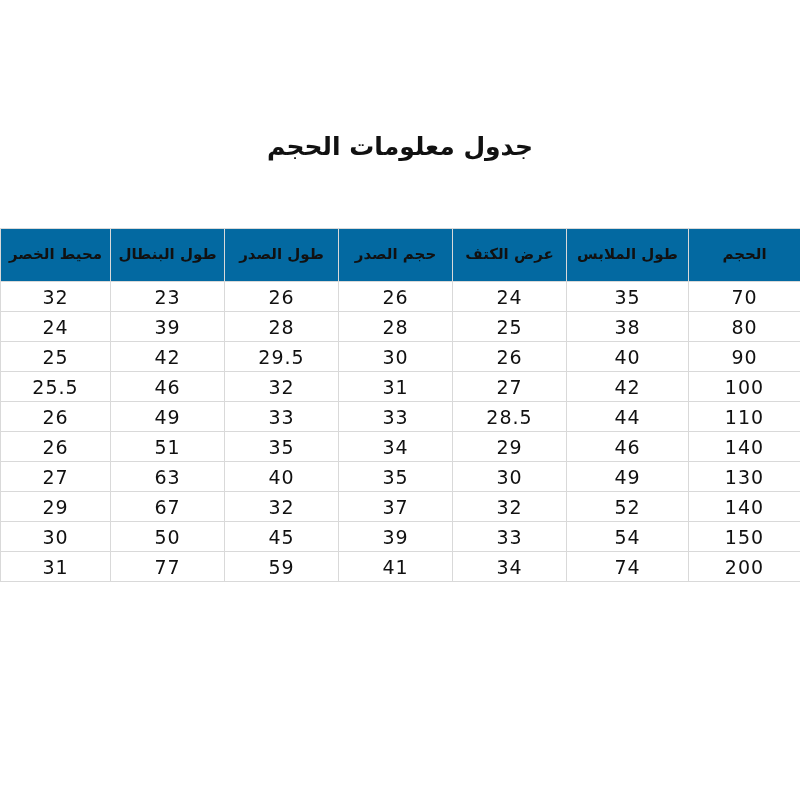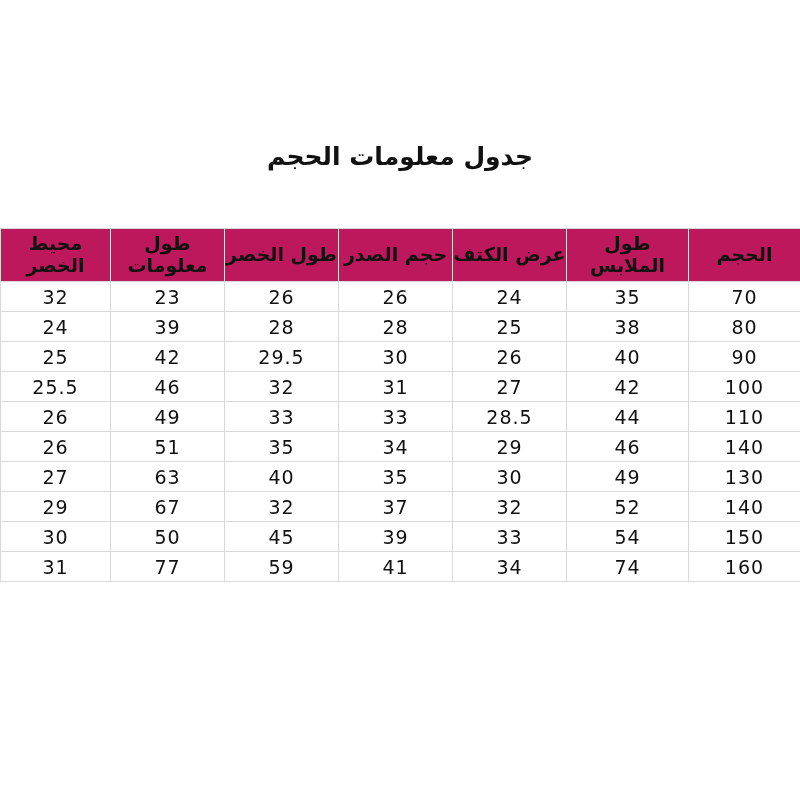--- a/index.html
+++ b/index.html
@@ -15,21 +15,21 @@
     overflow: hidden;
   }
   .page {
     position: relative;
     width: 800px;
     height: 800px;
     background: #ffffff;
   }
   .title {
     position: absolute;
-    top: 142px;
+    top: 132px;
     left: 0;
     width: 800px;
     text-align: center;
     font-size: 25px;
     font-weight: bold;
     letter-spacing: 0px;
     color: #111111;
     direction: rtl;
   }
   .table-wrap {
@@ -51,22 +51,22 @@
     vertical-align: middle;
     font-size: 19px;
     color: #111111;
     padding: 0;
     height: 29px;
     background: #ffffff;
   }
   table.size-table thead th {
     height: 52px;
     font-weight: bold;
-    font-size: 19px;
-    background: #be185d;
+    font-size: 15px;
+    background: #0369a1;
     line-height: 1.15;
   }
   table.size-table tbody td {
     font-weight: normal;
     letter-spacing: 1px;
   }
   table.size-table tbody tr td:first-child {
     letter-spacing: 1px;
   }
   col.c0 { width: 112px; }
@@ -94,22 +94,22 @@
           <col class="c4">
           <col class="c5">
           <col class="c6">
       </colgroup>
       <thead>
         <tr>
           <th>الحجم</th>
           <th>طول الملابس</th>
           <th>عرض الكتف</th>
           <th>حجم الصدر</th>
-          <th>طول الخصر</th>
-          <th>طول معلومات</th>
+          <th>طول الصدر</th>
+          <th>طول البنطال</th>
           <th>محيط الخصر</th>
         </tr>
       </thead>
       <tbody>
         <tr>
           <td>70</td>
           <td>35</td>
           <td>24</td>
           <td>26</td>
           <td>26</td>
@@ -182,21 +182,21 @@
         <tr>
           <td>150</td>
           <td>54</td>
           <td>33</td>
           <td>39</td>
           <td>45</td>
           <td>50</td>
           <td>30</td>
         </tr>
         <tr>
-          <td>160</td>
+          <td>200</td>
           <td>74</td>
           <td>34</td>
           <td>41</td>
           <td>59</td>
           <td>77</td>
           <td>31</td>
         </tr>
       </tbody>
     </table>
   </div>

